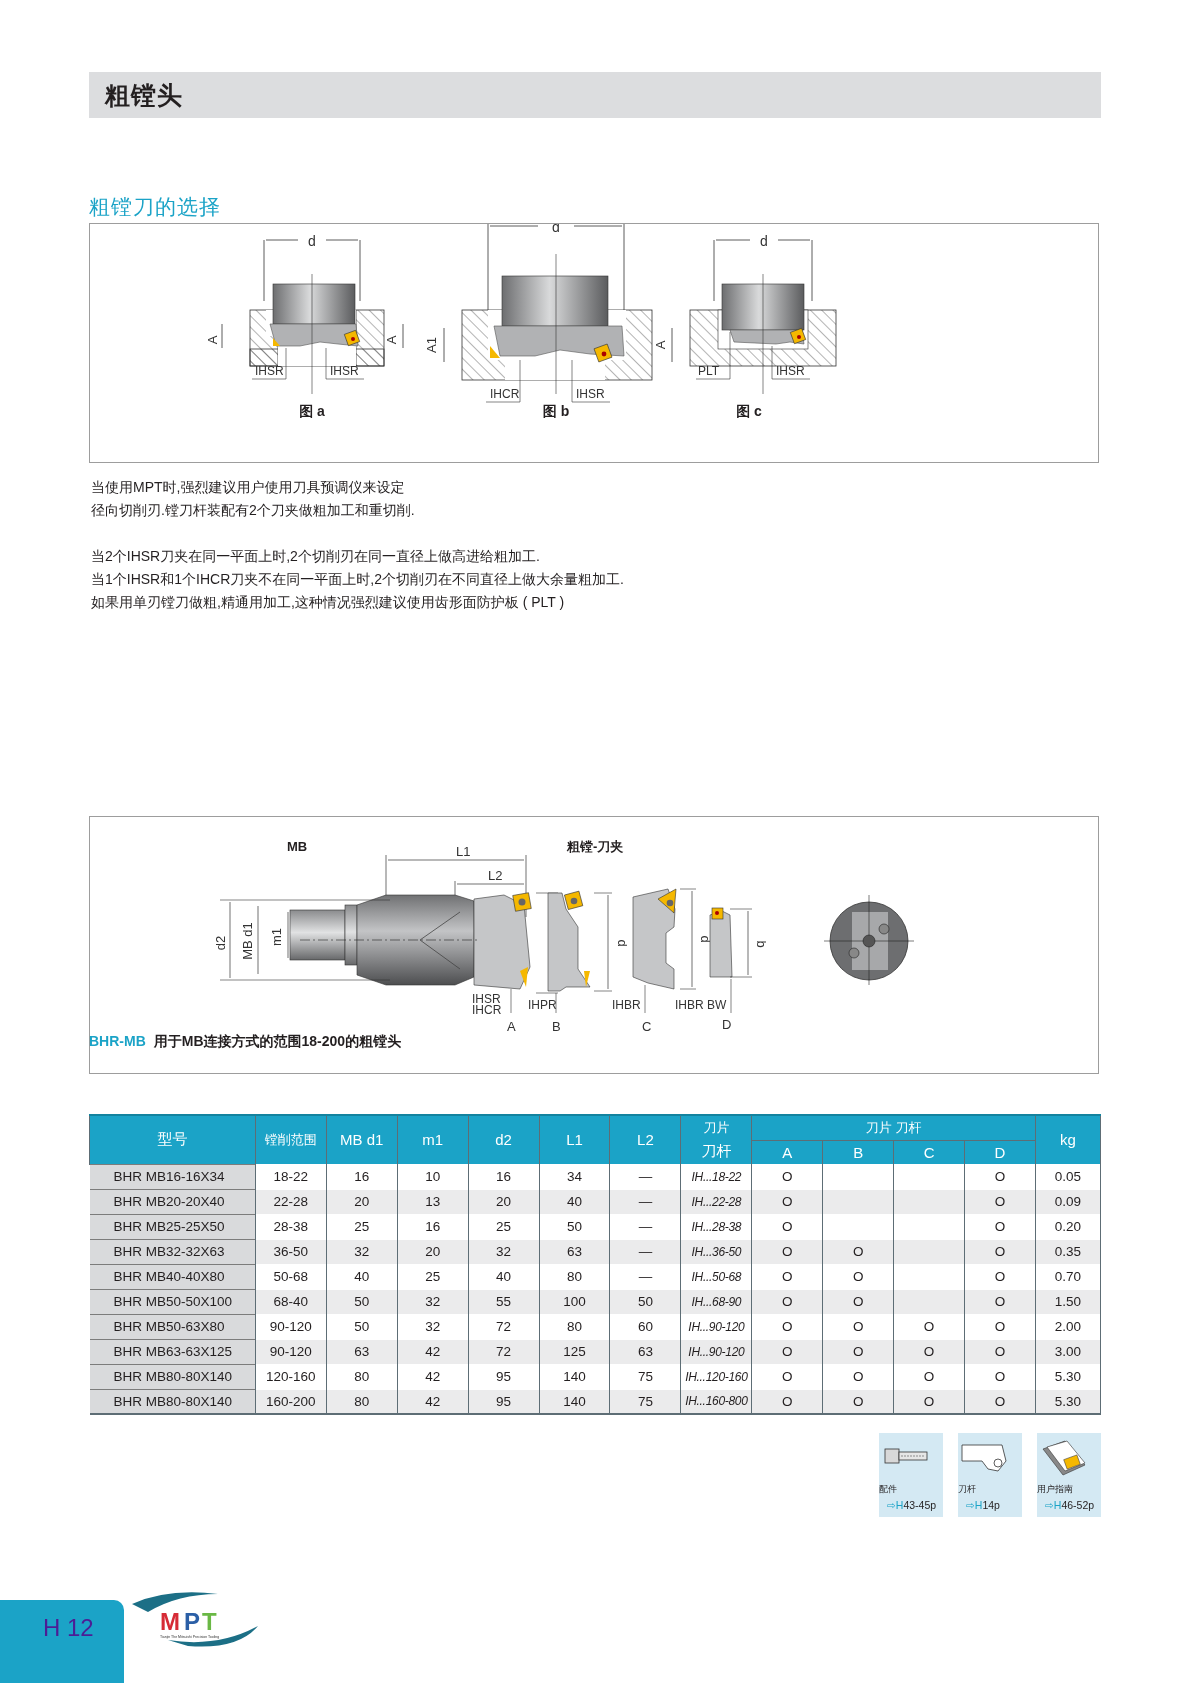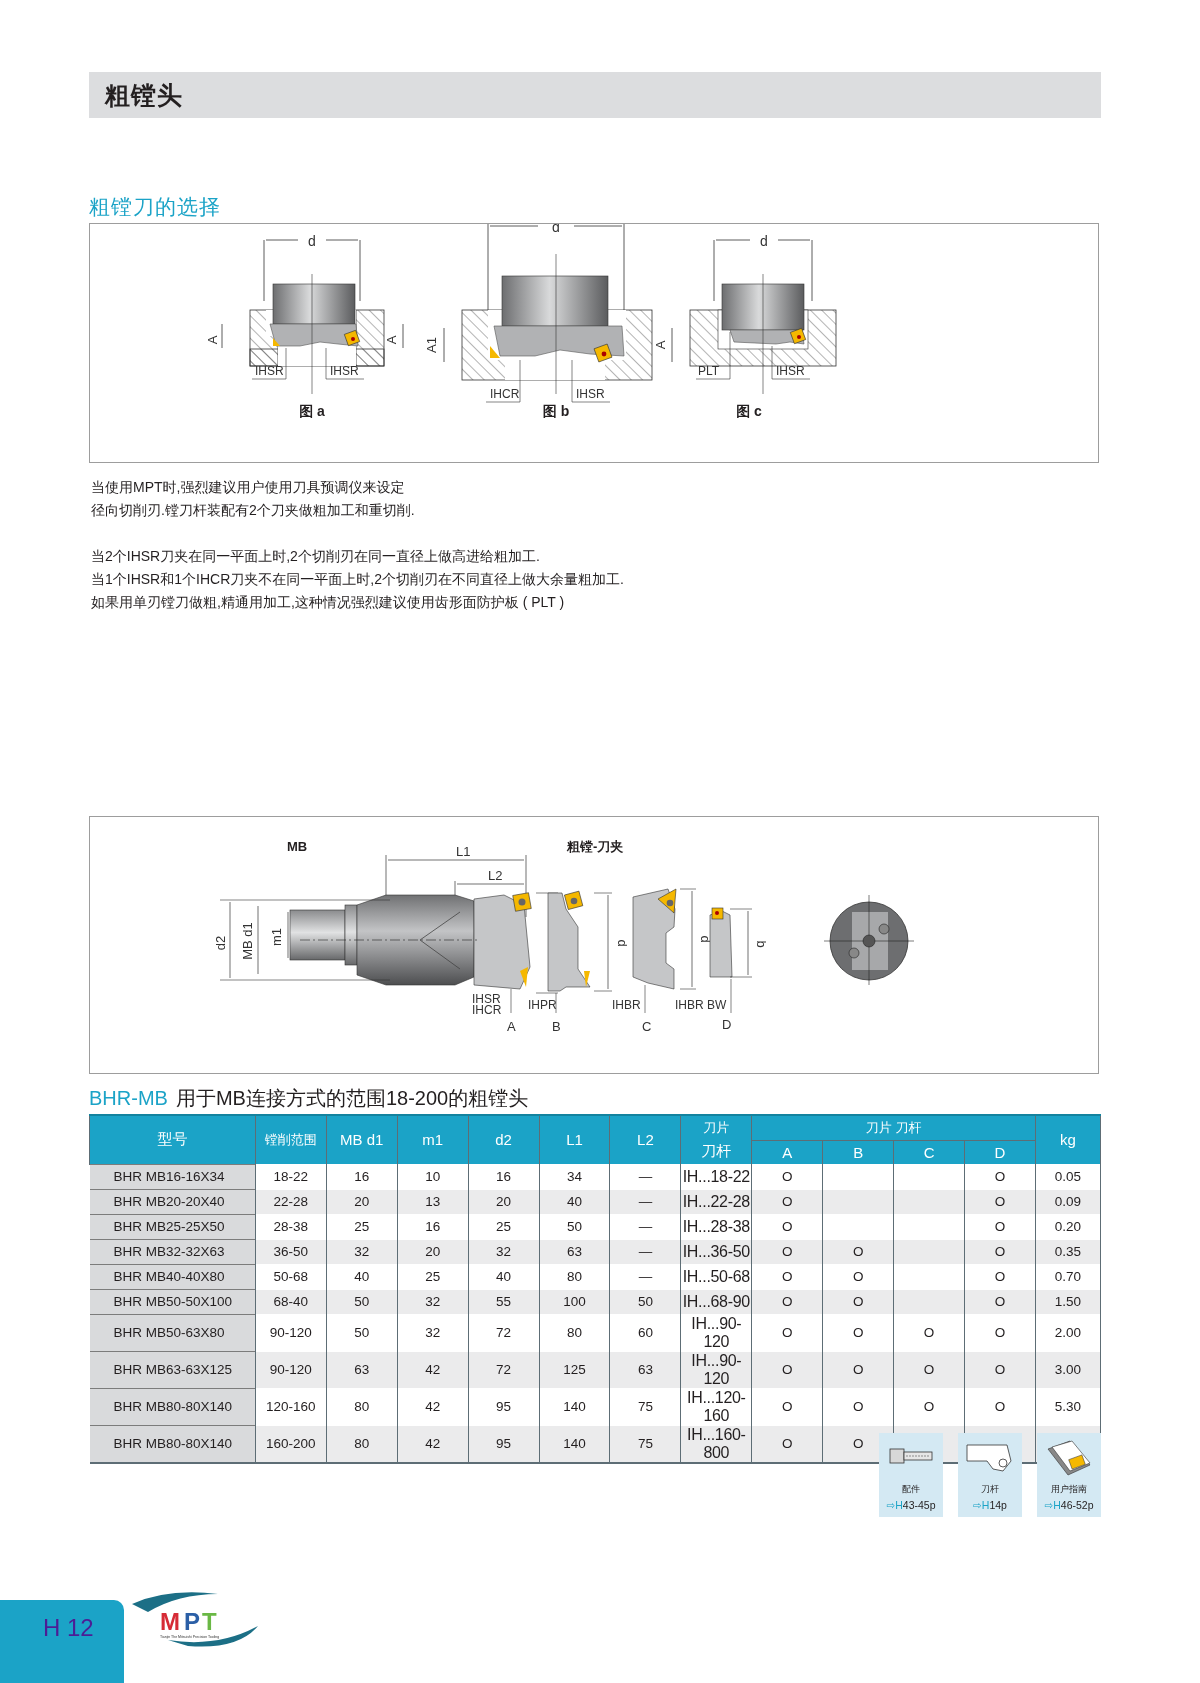--- a/index.html
+++ b/index.html
@@ -7,37 +7,37 @@
   .title-bar { position: absolute; left: 89px; top: 72px; width: 1012px; height: 46px; background: #dcdddf; padding-left: 16px; display: flex; align-items: center; }
   .title-bar span { font-size: 25px; font-weight: bold; color: #231f20; letter-spacing: 1px; }
   .section-title { position: absolute; left: 89px; top: 193px; font-size: 21px; font-weight: normal; color: #1ba3c7; letter-spacing: 1px; }
   .fig-box { position: absolute; left: 89px; top: 223px; width: 1010px; height: 240px; border: 1px solid #9d9d9d; }
   .fig-box svg { position: absolute; left: 0; top: 0; }
   .desc { position: absolute; left: 91px; top: 476px; font-size: 14px; line-height: 23px; color: #231f20; }
   .desc p { margin: 0; }
   .desc .gap { height: 23px; }
   .diag-box { position: absolute; left: 89px; top: 816px; width: 1010px; height: 258px; border: 1px solid #9d9d9d; }
   .diag-box svg { position: absolute; left: 0; top: 0; }
-  .table-title { position: absolute; left: 89px; top: 1085px; font-size: 20px; font-weight: normal; color: #231f20; }
+  .table-title { position: absolute; left: 89px; top: 1033px; font-size: 14px; font-weight: bold; color: #231f20; }
   .table-title .code { color: #1ba3c7; margin-right: 8px; }
   table.spec { position: absolute; left: 89px; top: 1114px; width: 1012px; border-collapse: collapse; font-size: 13.5px; }
   table.spec th { background: #1ba3c7; color: #fff; font-weight: normal; border-left: 1px solid #5d6d75; border-right: 1px solid #5d6d75; text-align: center; height: 25px; font-size: 15px; }
   table.spec thead tr:first-child th { border-top: 2px solid #13839f; }
   table.spec th.small { font-size: 13px; }
   table.spec thead tr.sub th { border-top: 1px solid #5d6d75; height: 24px; font-size: 15px; }
   table.spec td { text-align: center; height: 25px; border-left: 1px solid #5d6d75; border-right: 1px solid #5d6d75; border-top: 1px solid #fff; color: #231f20; }
   table.spec td.model { background: #d9dadc; text-align: left; padding-left: 24px; border-top: 1px solid #7c7c7c; border-left: none; }
   table.spec tbody tr:nth-child(even) td:not(.model) { background: #ebebec; }
   table.spec tbody tr:last-child td { border-bottom: 2px solid #5d6d75; }
-  table.spec td.ih { font-size: 16px; letter-spacing: -0.3px; }
+  table.spec td.ih { font-size: 12px; letter-spacing: -0.3px; font-style: italic; }
   .ref-cards { position: absolute; top: 1433px; left: 879px; display: flex; gap: 15px; }
-  .ref-card { width: 64px; height: 84px; background: #d4e9f3; display: flex; flex-direction: column; align-items: center; padding-top: 6px; }
+  .ref-card { width: 64px; height: 84px; background: #d4e9f3; display: flex; flex-direction: column; padding-top: 6px; }
   .ref-card svg { width: 54px; height: 38px; }
   .ref-card .lbl { font-size: 9px; margin-top: 6px; color: #231f20; }
-  .ref-card .pg { font-size: 10.5px; margin-top: 3px; color: #231f20; }
+  .ref-card .pg { font-size: 10.5px; margin-top: 3px; color: #231f20; margin-left: 8px; }
   .ref-card .pg .arrow { color: #1ba3c7; }
   .ref-card .pg .h { color: #1ba3c7; }
   .page-tab { position: absolute; left: 0; top: 1600px; width: 124px; height: 83px; background: #1ba3c7; border-top-right-radius: 10px; color: #4c1d95; font-size: 24px; padding: 14px 0 0 43px; }
   .logo { position: absolute; left: 128px; top: 1590px; width: 140px; height: 60px; }
 </style>
 </head>
 <body>
 
 <div class="title-bar">
   <span>粗镗头</span>

